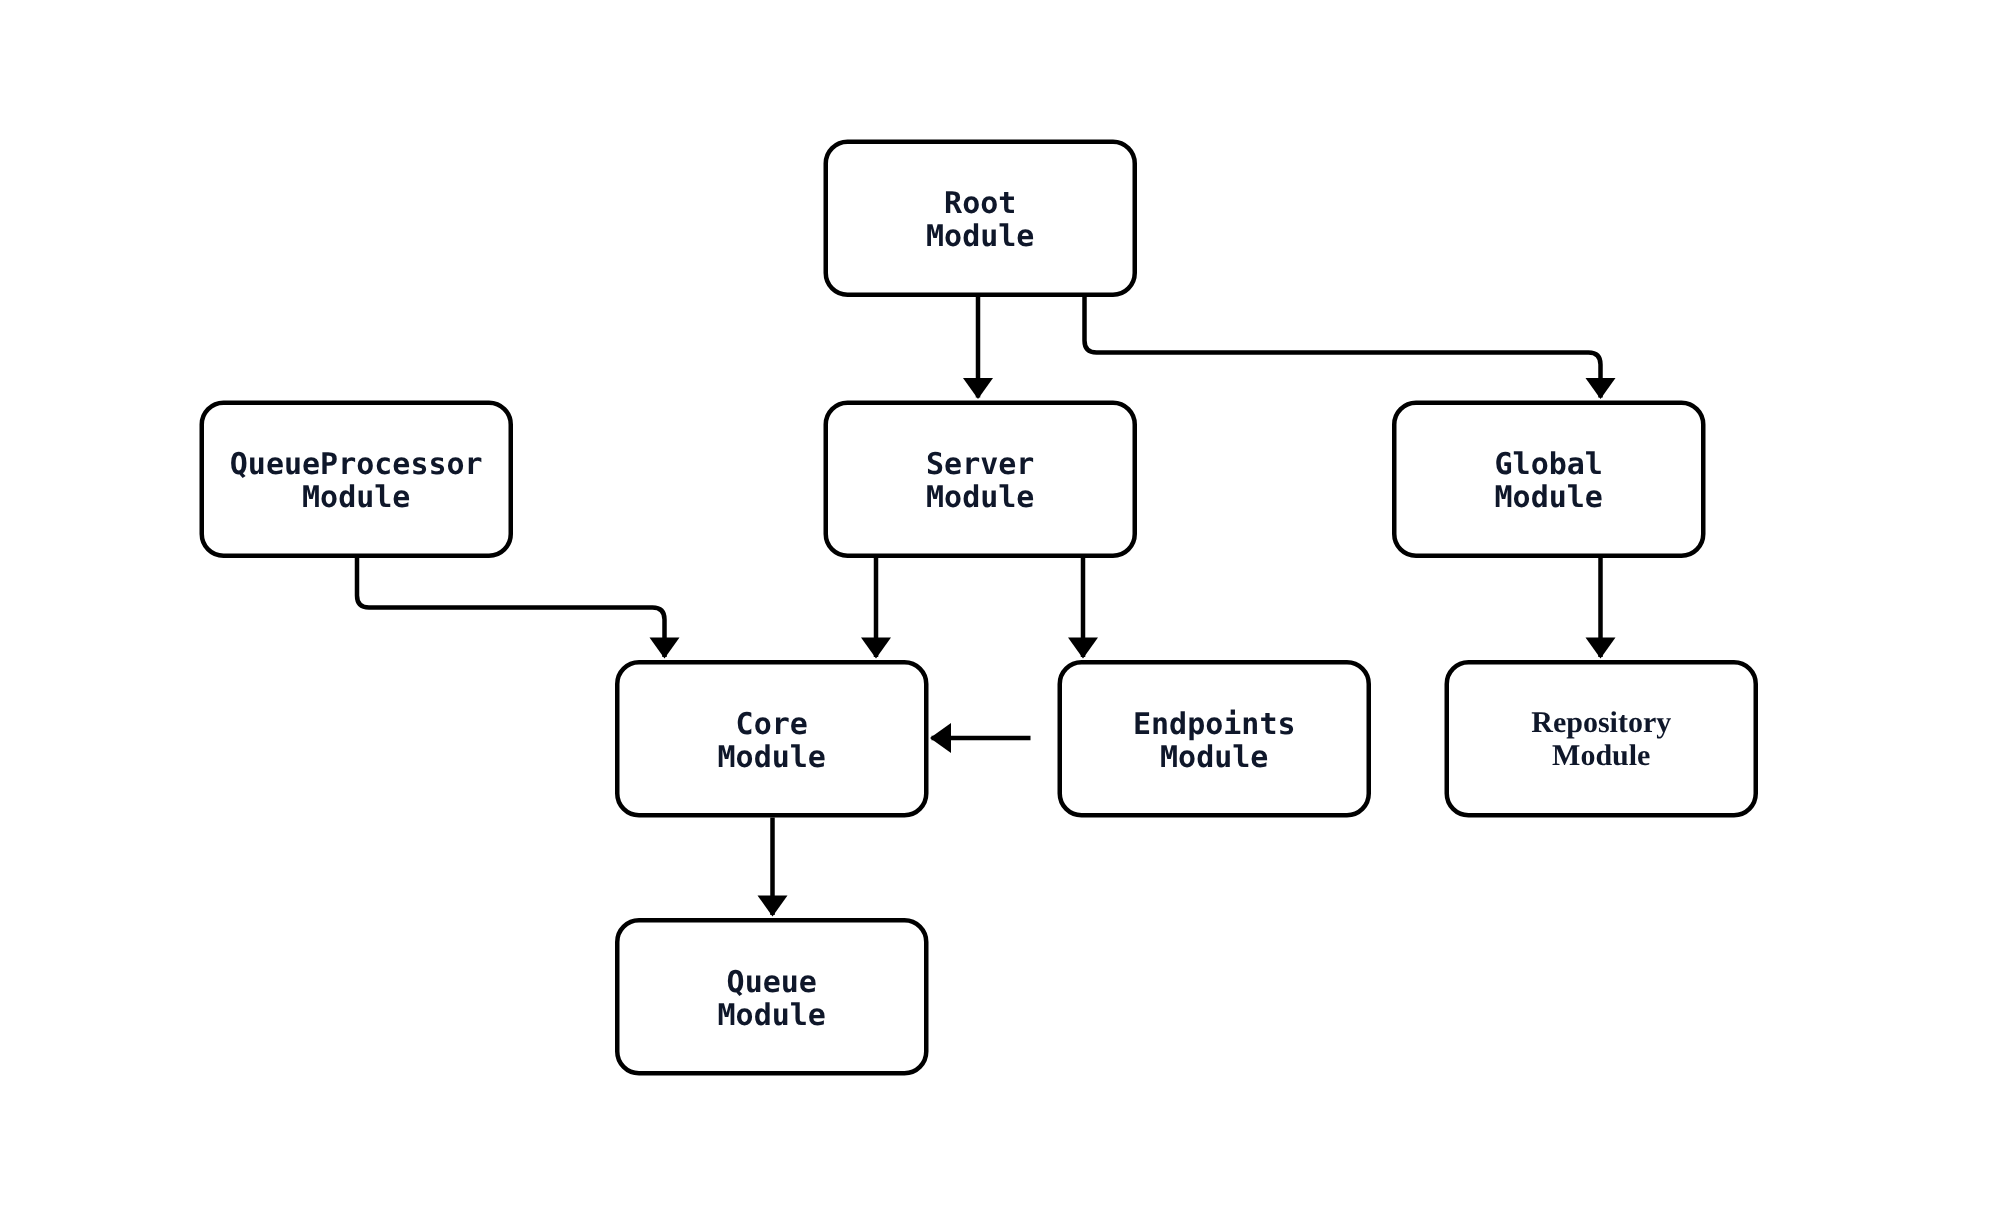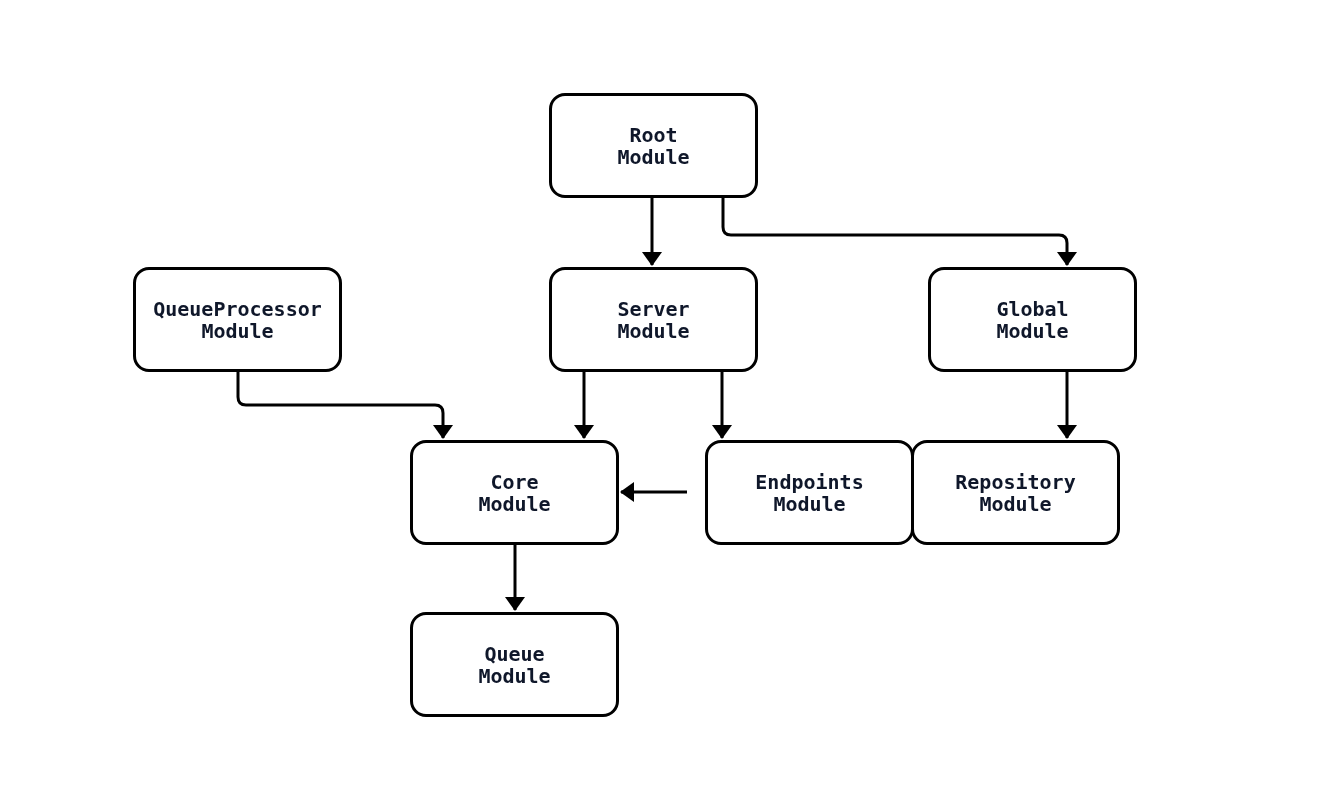--- a/index.html
+++ b/index.html
@@ -102,21 +102,21 @@
   <div class="node" style="left:410px; top:440px;text-align:center;">
     <div class="node-line">Core</div>
     <div class="node-line">Module</div>
   </div>
 
   <div class="node" style="left:705px; top:440px;">
     <div class="node-line">Endpoints</div>
     <div class="node-line">Module</div>
   </div>
 
-  <div class="node" style="left:911px; top:440px;">
+  <div class="node" style="left:963px; top:440px;font-family:Liberation Serif, serif;">
     <div class="node-line">Repository</div>
     <div class="node-line">Module</div>
   </div>
 
   <div class="node" style="left:410px; top:612px;">
     <div class="node-line">Queue</div>
     <div class="node-line">Module</div>
   </div>
 
 </div>

